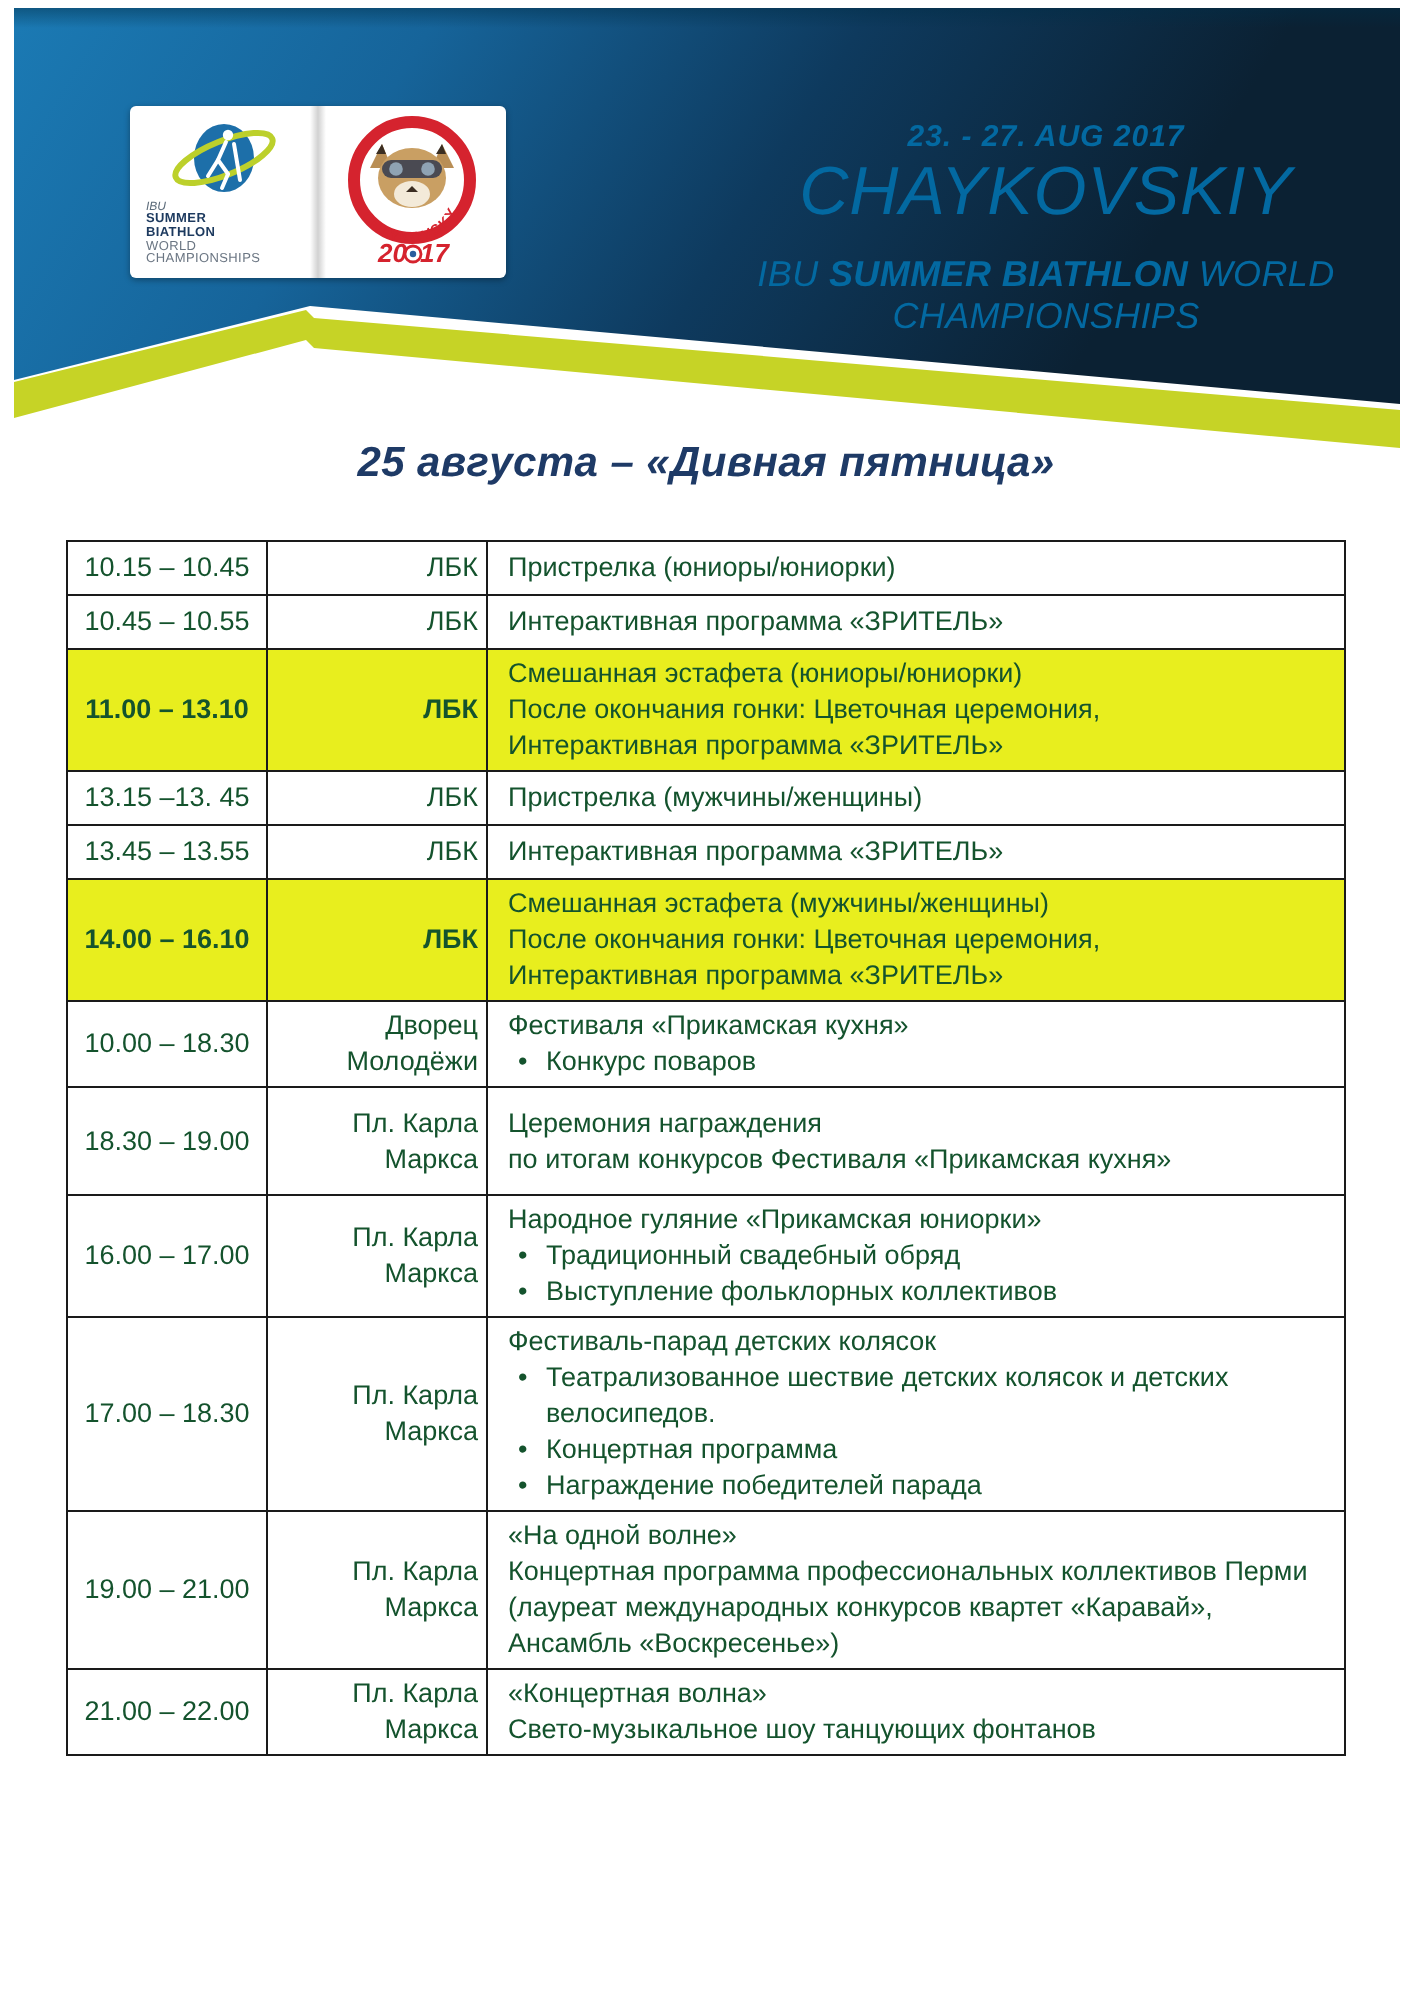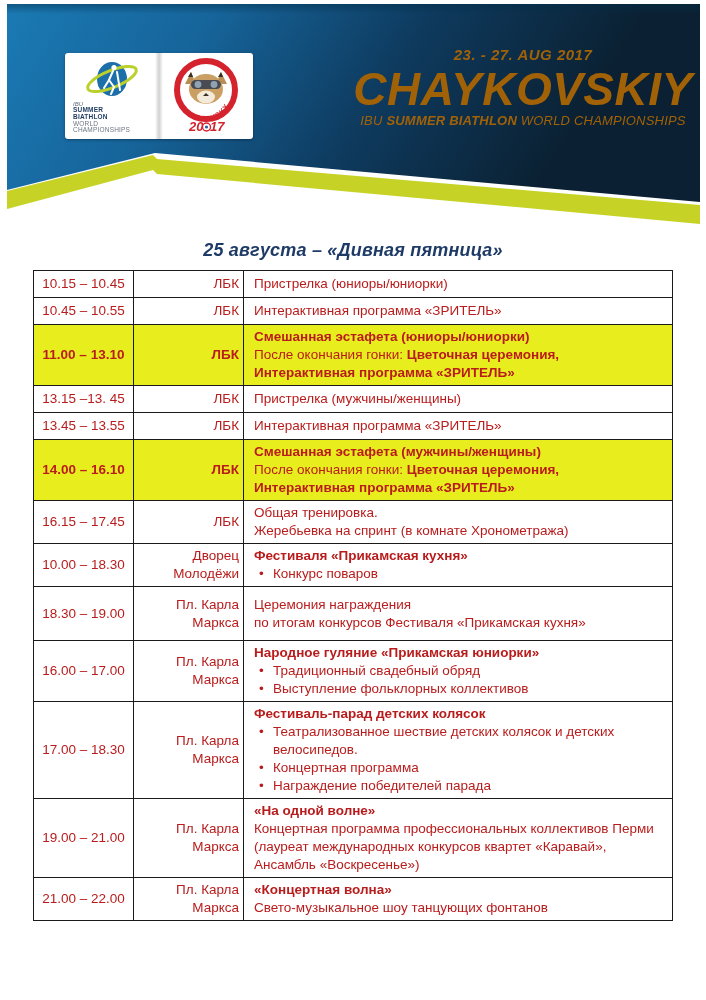--- a/index.html
+++ b/index.html
@@ -23,52 +23,52 @@
   .logo-divider {
     position:absolute; left:50%; top:0; width:8px; height:100%; transform:translateX(-50%);
     background:linear-gradient(90deg, rgba(0,0,0,0) 0%, rgba(0,0,0,.18) 50%, rgba(0,0,0,0) 100%);
   }
   .ibu-text { margin-top:1px; line-height:1.05; text-align:left; width:78px; }
   .ibu-text .t1 { font-size:6px; font-style:italic; color:#5c6b7a; display:block; }
   .ibu-text .t2 { font-size:6.5px; font-weight:bold; color:#1d3a5f; display:block; letter-spacing:.2px; }
   .ibu-text .t3 { font-size:6.5px; color:#6b7683; display:block; letter-spacing:.2px; }
 
   .header-text {
-    position:absolute; left:340px; top:42px; width:352px; text-align:center;
-    color:#a16207; font-style:italic;
+    position:absolute; left:340px; top:56px; width:352px; text-align:center;
+    color:#0369a1; font-style:italic;
   }
   .header-dates { font-size:15px; font-weight:bold; letter-spacing:.5px; }
-  .header-city { font-size:46px; font-weight:bold; letter-spacing:.5px; line-height:1.05; margin-top:2px; }
-  .header-sub  { font-size:13px; margin-top:0; letter-spacing:.2px; }
+  .header-city { font-size:34px; font-weight:normal; letter-spacing:.5px; line-height:1.05; margin-top:2px; }
+  .header-sub  { font-size:18px; margin-top:12px; letter-spacing:.2px; }
   .header-sub b { font-weight:bold; }
 
   
   .page-title {
-    position:absolute; left:0; top:240px; width:706px; text-align:center;
-    font-size:18px; font-weight:bold; font-style:italic; color:#1e3a66;
+    position:absolute; left:0; top:220px; width:706px; text-align:center;
+    font-size:21px; font-weight:bold; font-style:italic; color:#1e3a66;
     letter-spacing:.2px;
   }
 
   
   table.schedule {
     position:absolute; left:33px; top:270px; width:640px;
     border-collapse:collapse; table-layout:fixed;
-    font-size:13.5px; color:#b91c1c;
+    font-size:13.5px; color:#14532d;
   }
   table.schedule td {
     border:1.5px solid #1a1a1a; vertical-align:middle;
     line-height:18px;
   }
   td.col-time  { width:100px; text-align:center; white-space:nowrap; }
   td.col-place { width:110px; text-align:right; white-space:pre-line; padding:2px 4px; }
   td.col-event { padding:3px 10px; }
   tr.hl td { background:#e8ee1e; }
   tr.hl td.col-time, tr.hl td.col-place { font-weight:bold;margin-left:25px; }
   .line { display:block; }
-  .line b { font-weight:bold; }
+  .line b { font-weight:normal; }
   .line.bullet { display:flex; padding-left:5px; }
   .line.bullet .dot { width:14px; flex:0 0 14px; text-align:left; }
 </style>
 </head>
 <body>
 
 <div class="page">
 
   <div class="banner">
     <svg width="693" height="222" viewBox="0 0 693 222">
@@ -188,28 +188,20 @@
         </tr>
         <tr class="hl" style="height: 55px;">
           <td class="col-time">14.00 – 16.10</td>
           <td class="col-place">ЛБК</td>
           <td class="col-event">
             <div class="line"><span><b>Смешанная эстафета (мужчины/женщины)</b></span></div>
             <div class="line"><span><span>После окончания гонки: </span><b>Цветочная церемония,</b></span></div>
             <div class="line"><span><b>Интерактивная программа «ЗРИТЕЛЬ»</b></span></div>
           </td>
         </tr>
-        <tr style="height: 41px;">
-          <td class="col-time">16.15 – 17.45</td>
-          <td class="col-place">ЛБК</td>
-          <td class="col-event">
-            <div class="line"><span><span>Общая тренировка.</span></span></div>
-            <div class="line"><span><span>Жеребьевка на спринт (в комнате Хронометража)</span></span></div>
-          </td>
-        </tr>
         <tr style="height: 43px;">
           <td class="col-time">10.00 – 18.30</td>
           <td class="col-place">Дворец
 Молодёжи</td>
           <td class="col-event">
             <div class="line"><span><b>Фестиваля «Прикамская кухня»</b></span></div>
             <div class="line bullet">
               <span class="dot">•</span>
               <span><span>Конкурс поваров</span></span>
             </div>

